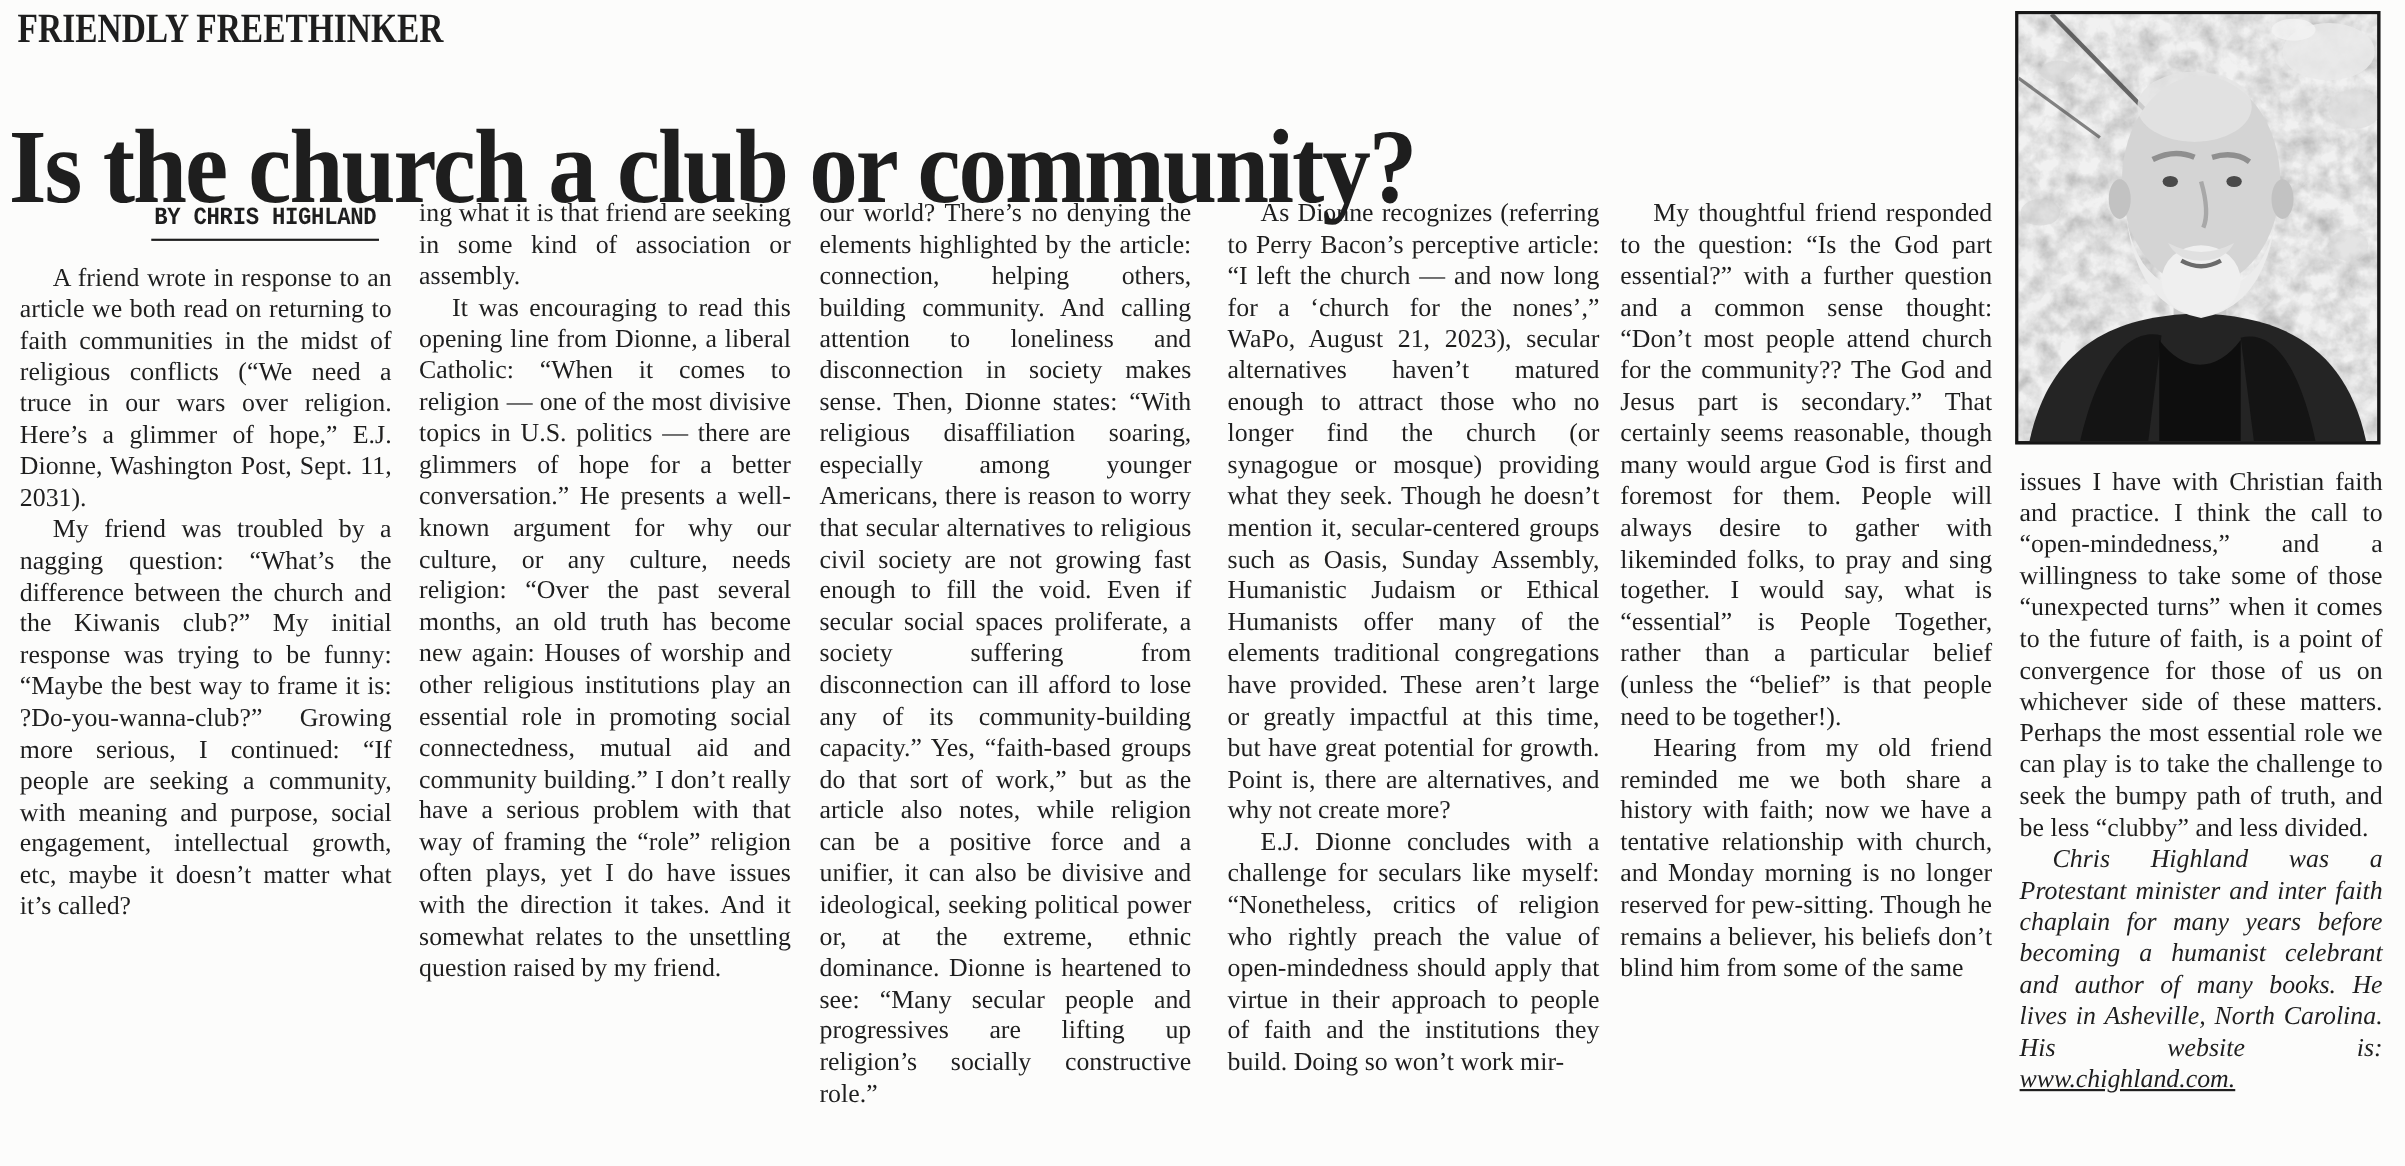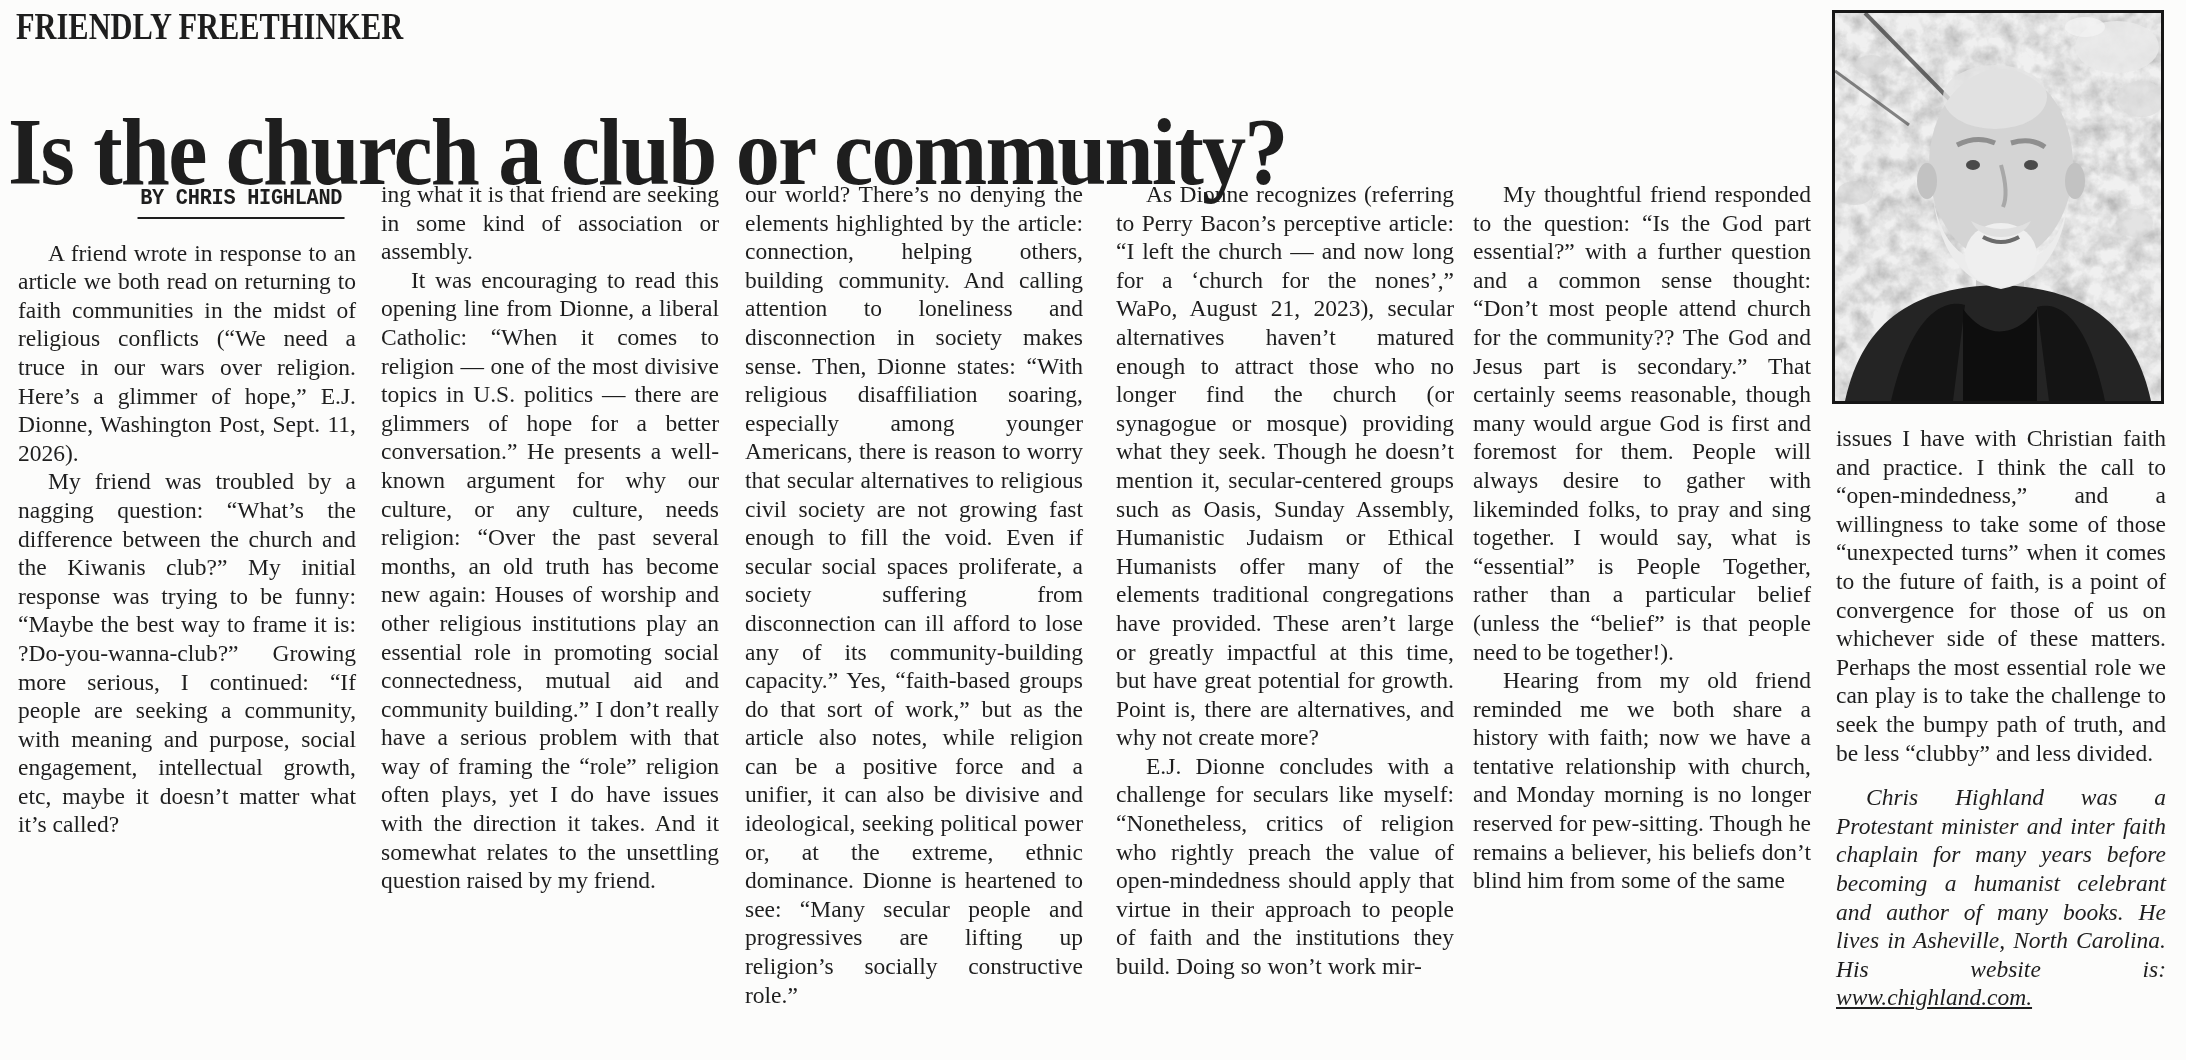--- a/index.html
+++ b/index.html
@@ -19,21 +19,21 @@
     transform:scaleX(0.92); transform-origin:left top;
   }
   .col {
     position:absolute; top:180px; width:338px;
     font-size:23.5px; line-height:28.6px; text-align:justify;
   }
   #col1{left:18px;} #col2{left:381px;} #col3{left:745px;}
   #col4{left:1116px;} #col5{left:1473px;} #col6{left:1836px; top:424px; width:330px;}
   .para { margin:0; }
   .indent { text-indent:30px; }
-  .italic { font-style:italic;margin-top:16px; }
+  .italic { font-style:italic; }
   .site { text-decoration:underline; }
   .byline-wrap { text-align:right; margin:4px 0 20px; font-family:Liberation Mono, monospace; }
   .byline {
     display:inline-block; font-weight:bold; font-size:22.5px; letter-spacing:-0.3px;
     border-bottom:2px solid #1e1e1e; padding:0 3px 4px;
     transform:scaleX(0.9); transform-origin:center top; white-space:nowrap;
   }
   .photo-frame {
     position:absolute; left:1832px; top:10px; width:332px; height:394px;
     border:3px solid #161616; box-sizing:border-box; background:#7e7e7e;
@@ -89,21 +89,21 @@
     <path d="M136,208 q30,16 60,0 q-8,16 -30,16 q-22,0 -30,-16" fill="#e0e0e0"></path>
     <path d="M148,224 q18,10 36,0" stroke="#6b6b6b" stroke-width="4" fill="none"></path>
   </svg>
 </div>
 
 <div>
   <div class="col" id="col1">
     <div class="byline-wrap">
       <span class="byline">BY CHRIS HIGHLAND</span>
     </div>
-  <p class="para indent">A friend wrote in response to an article we both read on returning to faith communities in the midst of religious conflicts (“We need a truce in our wars over religion. Here’s a glimmer of hope,” E.J. Dionne, Washington Post, Sept. 11, 2026).</p>
+  <p class="para indent">A friend wrote in response to an article we both read on returning to faith communities in the midst of religious conflicts (“We need a truce in our wars over religion. Here’s a glimmer of hope,” E.J. Dionne, Washington Post, Sept. 11, 2031).</p>
       <p class="para indent">My friend was troubled by a nagging question: “What’s the difference between the church and the Kiwanis club?” My initial response was trying to be funny: “Maybe the best way to frame it is: ?Do-you-wanna-club?” Growing more serious, I continued: “If people are seeking a community, with meaning and purpose, social engagement, intellectual growth, etc, maybe it doesn’t matter what it’s called?</p>
     </div>
   <div class="col" id="col2">
       <p class="para">ing what it is that friend are seeking in some kind of association or assembly.</p>
       <p class="para indent">It was encouraging to read this opening line from Dionne, a liberal Catholic: “When it comes to religion — one of the most divisive topics in U.S. politics — there are glimmers of hope for a better conversation.” He presents a well-known argument for why our culture, or any culture, needs religion: “Over the past several months, an old truth has become new again: Houses of worship and other religious institutions play an essential role in promoting social connectedness, mutual aid and community building.” I don’t really have a serious problem with that way of framing the “role” religion often plays, yet I do have issues with the direction it takes. And it somewhat relates to the unsettling question raised by my friend.</p>
     </div>
   <div class="col" id="col3">
       <p class="para">our world? There’s no denying the elements highlighted by the article: connection, helping others, building community. And calling attention to loneliness and disconnection in society makes sense. Then, Dionne states: “With religious disaffiliation soaring, especially among younger Americans, there is reason to worry that secular alternatives to religious civil society are not growing fast enough to fill the void. Even if secular social spaces proliferate, a society suffering from disconnection can ill afford to lose any of its community-building capacity.” Yes, “faith-based groups do that sort of work,” but as the article also notes, while religion can be a positive force and a unifier, it can also be divisive and ideological, seeking political power or, at the extreme, ethnic dominance. Dionne is heartened to see: “Many secular people and progressives are lifting up religion’s socially constructive role.”</p>
     </div>
   <div class="col" id="col4">

